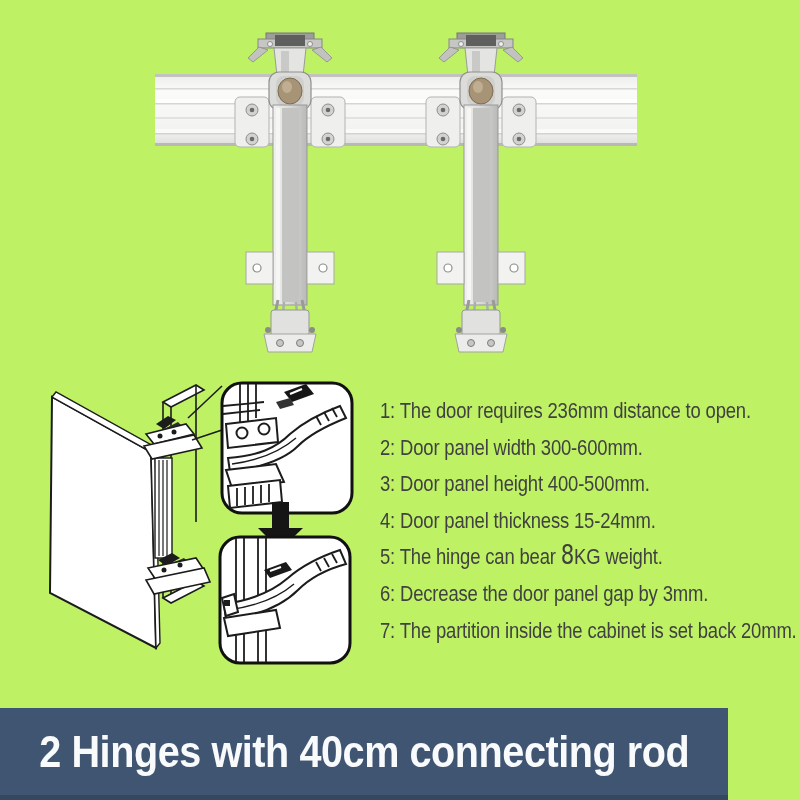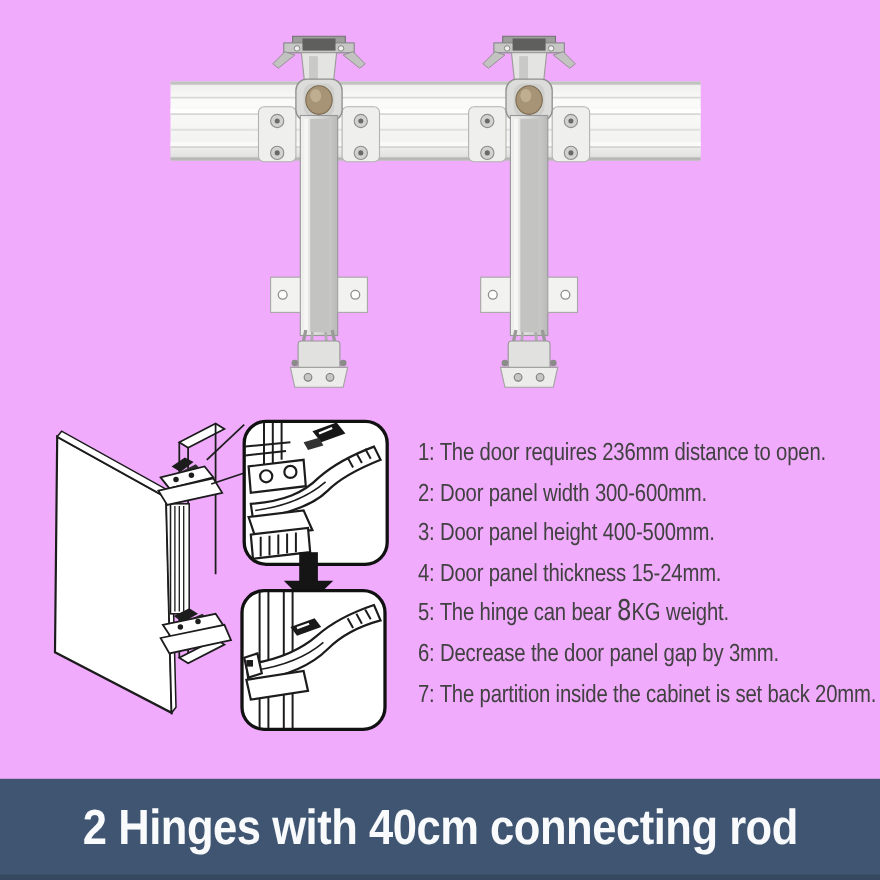--- a/index.html
+++ b/index.html
@@ -1,34 +1,34 @@
 <!DOCTYPE html>
 <html><head>
 <meta charset="utf-8">
 <style>
   html,body { margin:0; padding:0; background:#ffffff; }
   .canvas {
-    position:relative; width:800px; height:800px; background:#f0abfc;
+    position:relative; width:800px; height:800px; background:#bef264;
     overflow:hidden; font-family:"Liberation Sans", sans-serif;
   }
   .photo-svg { position:absolute; left:0; top:0; }
   .diagram-svg { position:absolute; left:18px; top:372px; }
   .spec-list {
     position:absolute; left:380px; top:393px; width:522px;
     transform:scaleX(.82); transform-origin:left top;
     color:#414141; font-size:22.5px; line-height:36.6px;
     letter-spacing:-0.2px;
   }
   .spec-item { white-space:normal; }
   .weight-number {
     font-family:"DejaVu Sans", sans-serif; font-size:26px; line-height:1;
     font-weight:400;
   }
   .bottom-banner {
-    position:absolute; left:0; top:708px; width:800px; height:92px;
+    position:absolute; left:0; top:708px; width:728px; height:92px;
     background:#3f5572; border-bottom:5px solid #364760; box-sizing:border-box;
     display:flex; align-items:center; justify-content:center;
   }
   .banner-title {
     color:#f8fafc; font-size:45px; font-weight:bold; letter-spacing:-0.5px;
     transform:scaleX(.88); white-space:nowrap;
   }
 </style>
 </head>
 <body>

